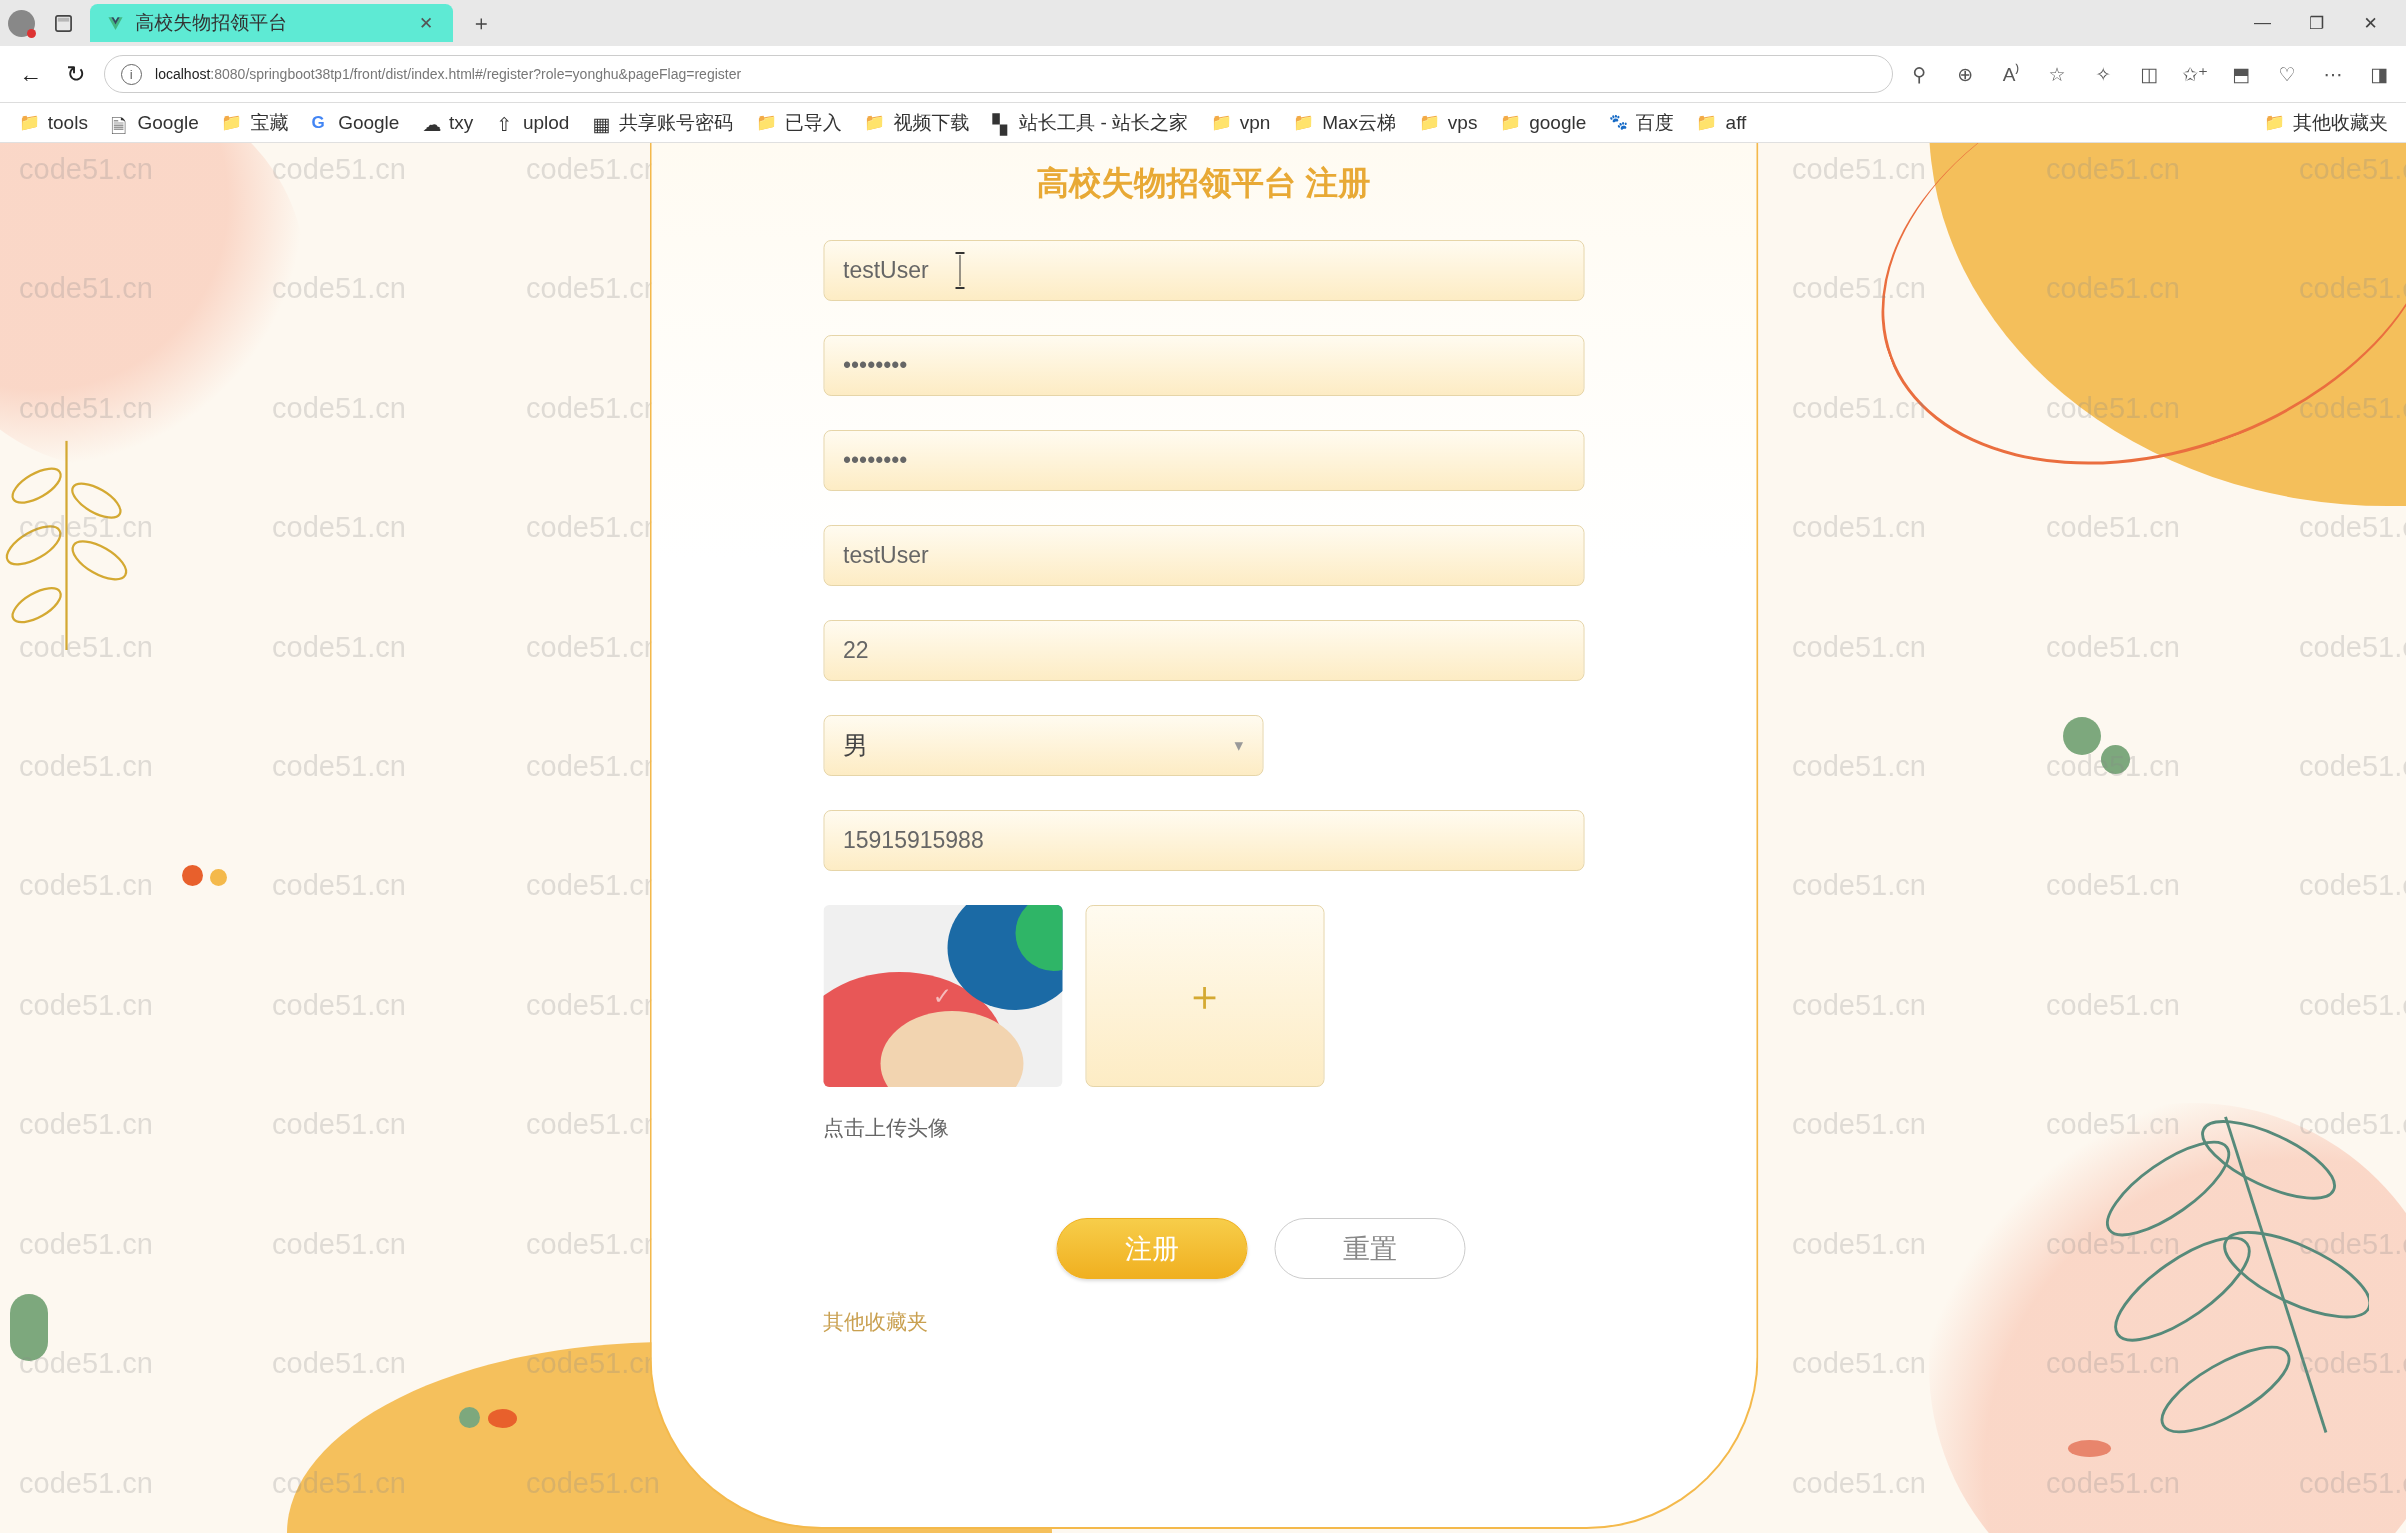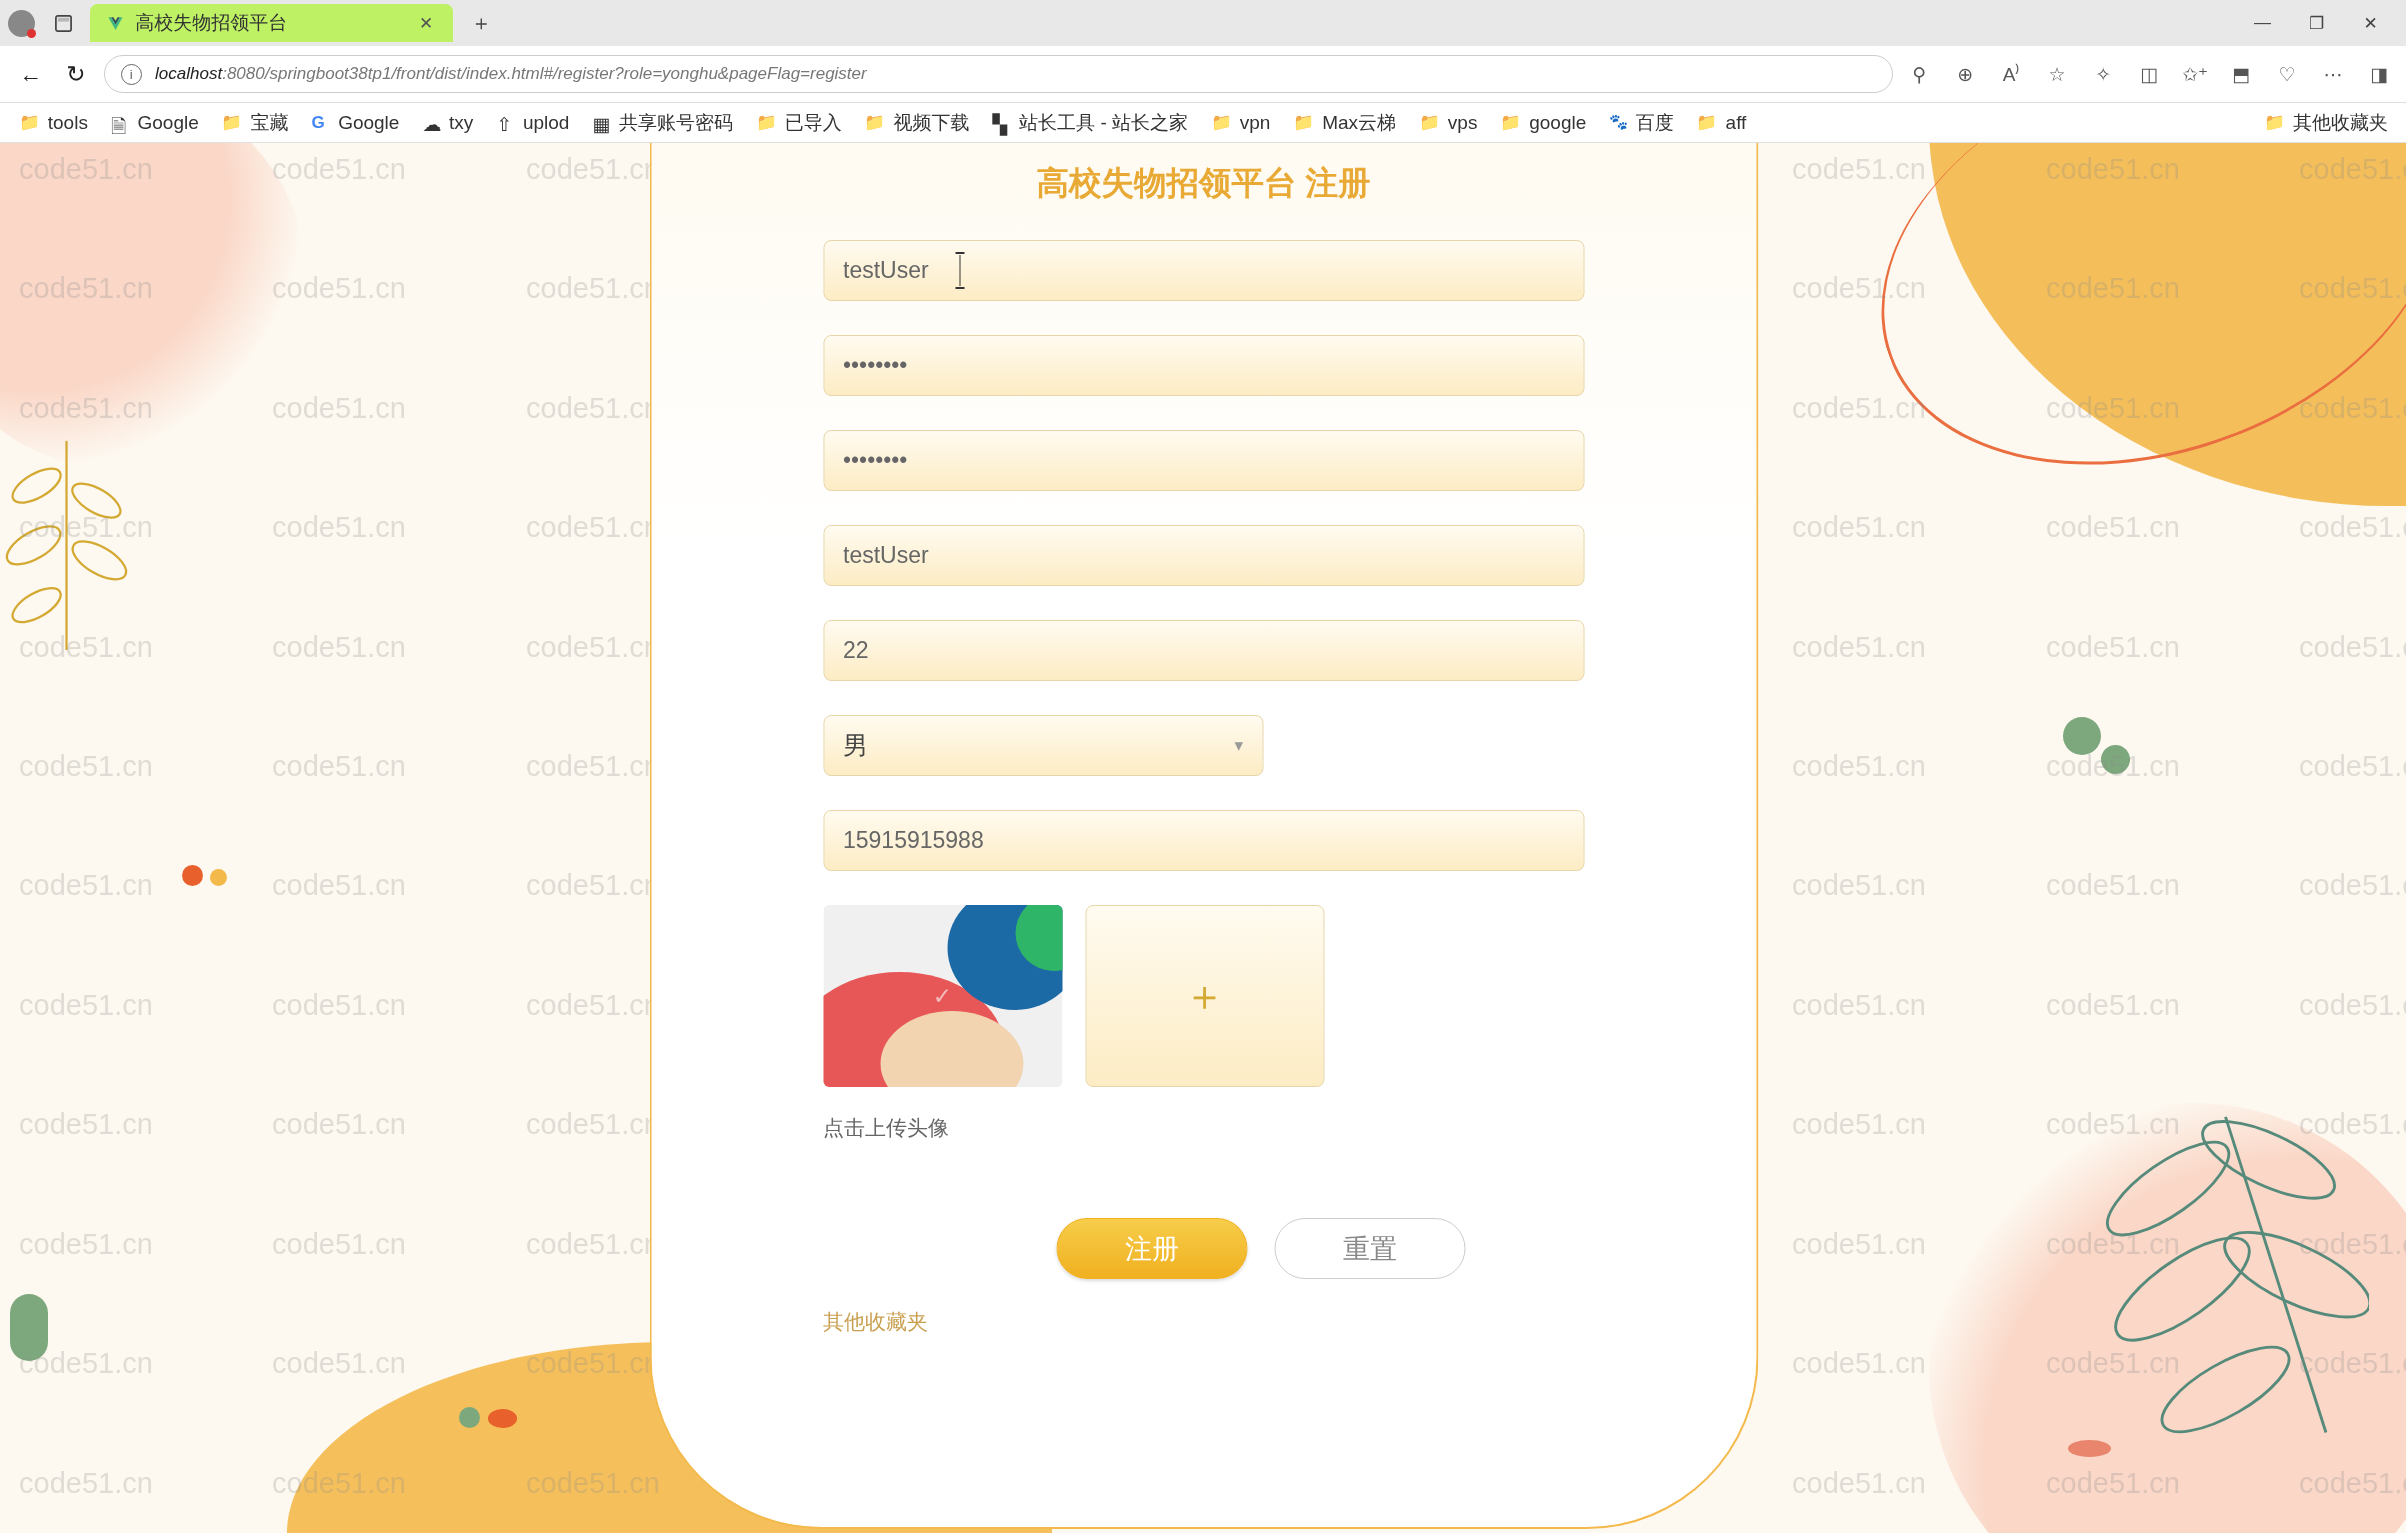--- a/index.html
+++ b/index.html
@@ -3,33 +3,33 @@
 <meta charset="utf-8">
 <style>
 * { margin: 0; padding: 0; box-sizing: border-box; font-family: "Microsoft YaHei", Arial, sans-serif; }
 body { width: 2407px; height: 1533px; background: #f0f0f0; overflow: hidden; }
 
 
 .title-bar { height: 46px; background: #e8e8e8; display: flex; align-items: center; padding: 0 7.6px; position: relative; }
 .profile-icon { width: 27px; height: 27px; background: #888; border-radius: 50%; margin-right: 11.5px; position: relative; }
 .profile-icon::after { content: ""; position: absolute; bottom: -1.9px; right: -1.9px; width: 9.6px; height: 9.6px; background: #d33; border-radius: 50%; }
 .tab-icon-btn { width: 34px; height: 34px; display: flex; align-items: center; justify-content: center; cursor: pointer; }
-.browser-tab { display: flex; align-items: center; background: #bef264; height: 38px; padding: 0 17px; border-radius: 7.6px 7.6px 0 0; margin-left: 9.6px; min-width: 363px; position: relative; }
+.browser-tab { display: flex; align-items: center; background: #5eead4; height: 38px; padding: 0 17px; border-radius: 7.6px 7.6px 0 0; margin-left: 9.6px; min-width: 363px; position: relative; }
 .tab-favicon { width: 17px; height: 17px; margin-right: 11.5px; color: #42b883; }
 .tab-title { font-size: 19px; color: #333; flex: 1; }
 .tab-close { width: 19px; height: 19px; font-size: 17px; color: #555; cursor: pointer; display: flex; align-items: center; justify-content: center; }
 .new-tab { width: 34px; height: 34px; display: flex; align-items: center; justify-content: center; font-size: 21px; color: #444; cursor: pointer; margin-left: 11.5px; }
 .window-controls { position: absolute; right: 0; display: flex; gap: 27px; padding-right: 23px; }
 .win-btn { width: 27px; height: 27px; display: flex; align-items: center; justify-content: center; cursor: pointer; font-size: 17px; color: #444; }
 
 .address-bar { height: 57px; background: #fff; display: flex; align-items: center; padding: 0 13.4px; gap: 11.5px; border-bottom: 1px solid #ddd; }
 .nav-btn { width: 34px; height: 34px; display: flex; align-items: center; justify-content: center; cursor: pointer; font-size: 23px; color: #222; }
 .url-bar { flex: 1; height: 38px; border: 1px solid #ccc; border-radius: 19px; display: flex; align-items: center; padding: 0 15.3px; gap: 13.4px; }
 .info-icon { width: 21px; height: 21px; border: 1.4px solid #666; border-radius: 50%; display: flex; align-items: center; justify-content: center; font-size: 13.4px; color: #666; }
-.url-text { flex: 1; font-size: 17px; color: #777; font-style: italic; }
+.url-text { flex: 1; font-size: 14px; color: #777; }
 .url-text .host { color: #222; }
 .toolbar-icons { display: flex; gap: 17px; align-items: center; }
 .tb-icon { width: 29px; height: 29px; display: flex; align-items: center; justify-content: center; font-size: 19px; color: #555; cursor: pointer; }
 
 .bookmarks-bar { height: 40px; background: #fff; display: flex; align-items: center; padding: 0 19px; gap: 23px; border-bottom: 1px solid #e0e0e0; }
 .bookmark { display: flex; align-items: center; gap: 7.6px; font-size: 19px; color: #333; cursor: pointer; white-space: nowrap; }
 .bm-folder { color: #d9a441; font-size: 17px; }
 .bm-icon { width: 19px; height: 19px; display: inline-block; }
 .bookmarks-right { margin-left: auto; }
 

